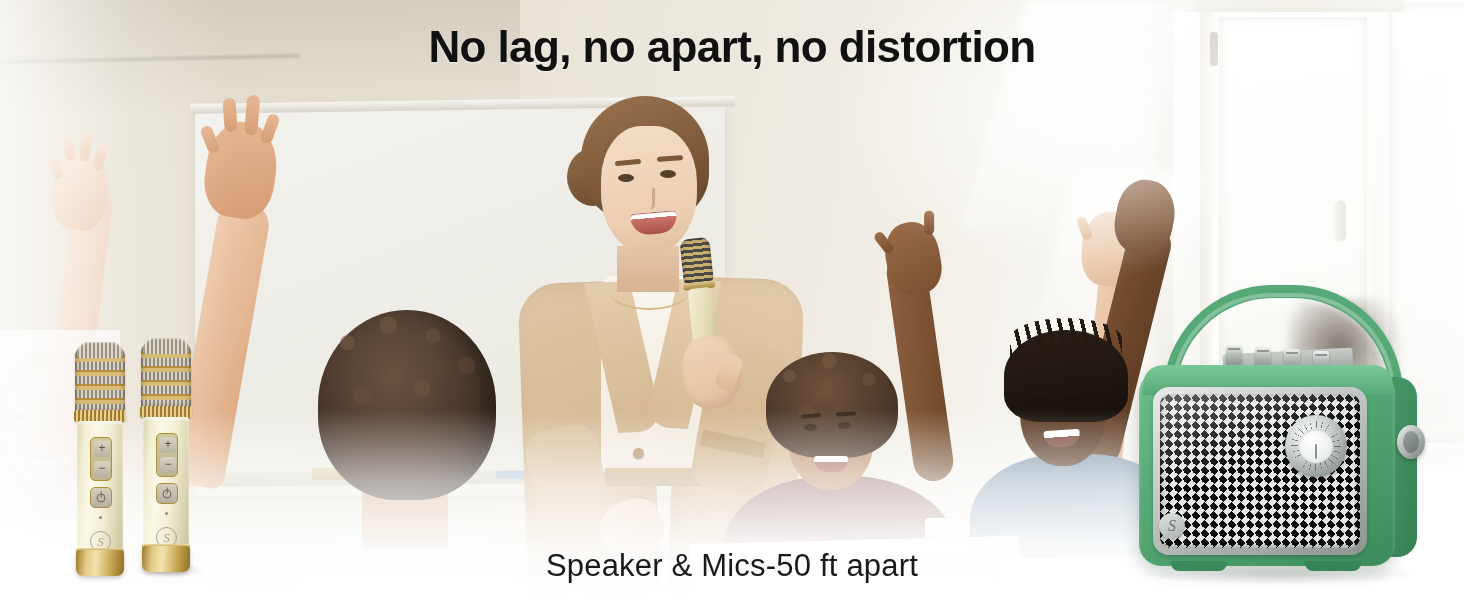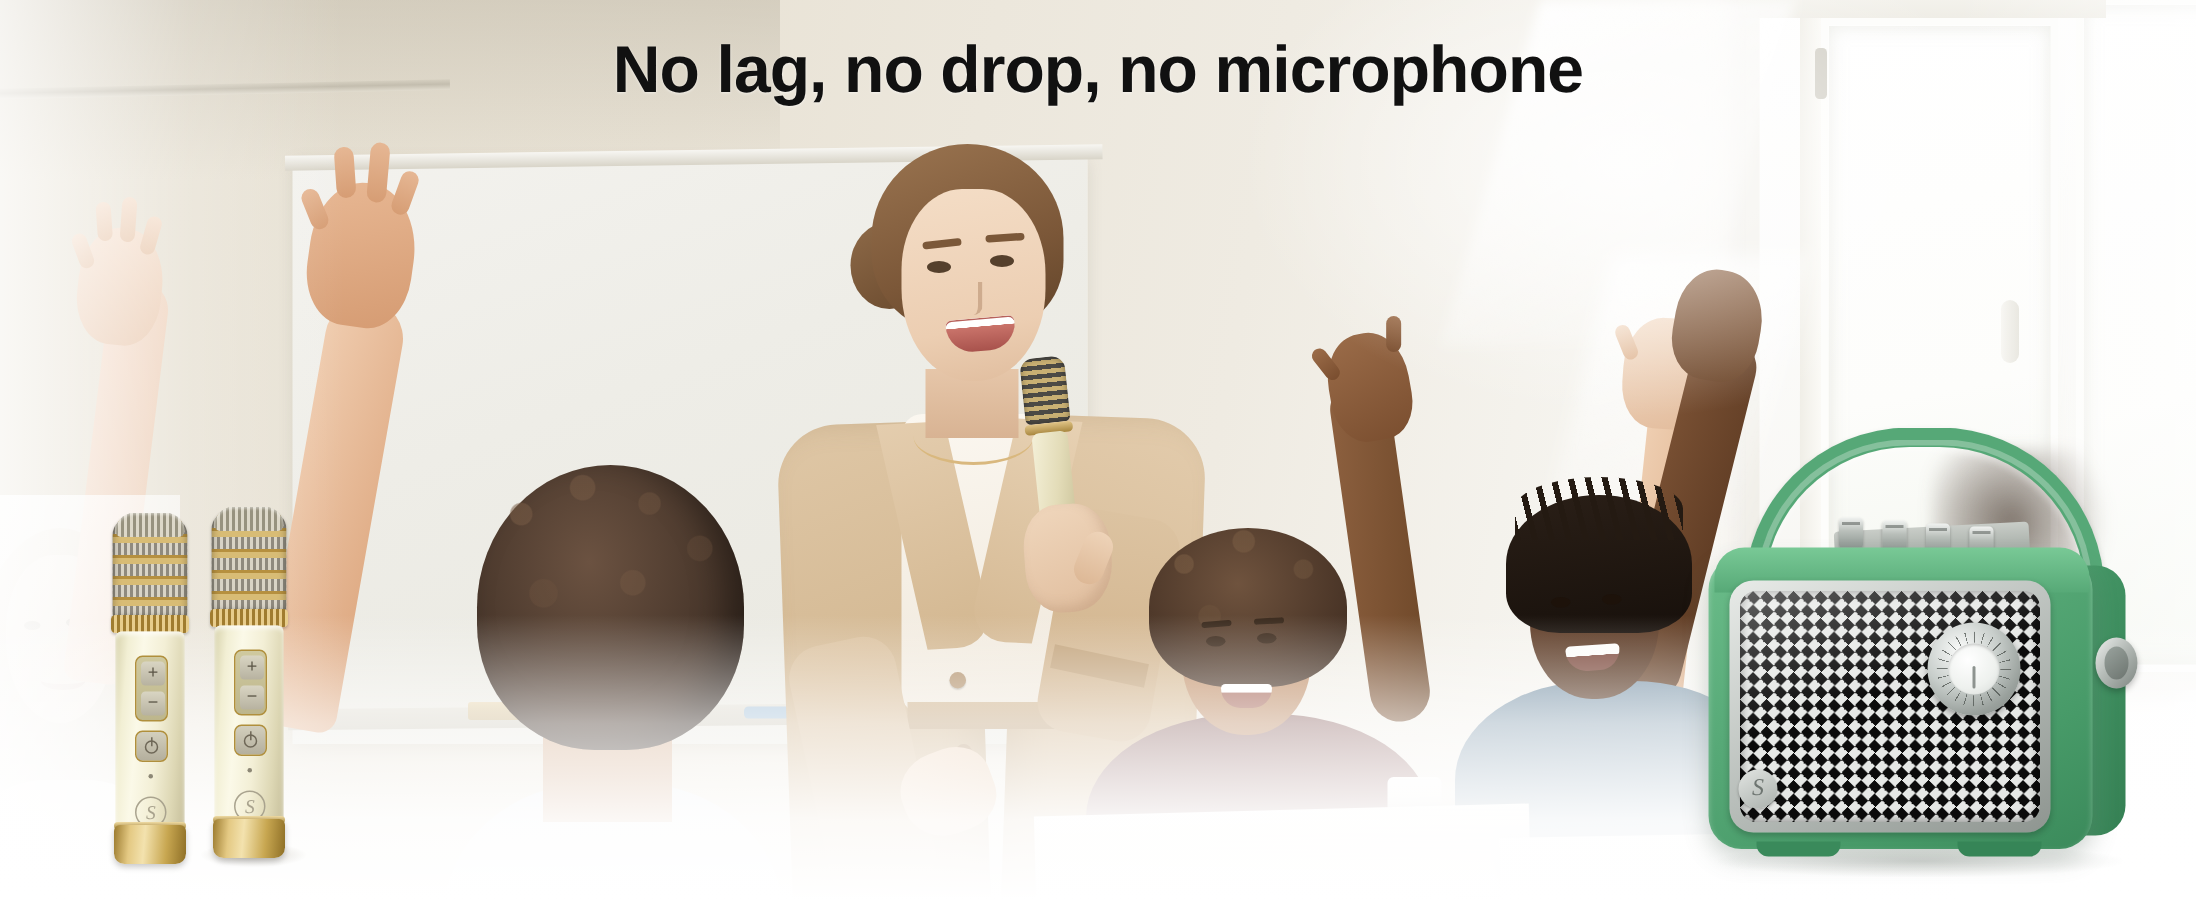--- a/index.html
+++ b/index.html
@@ -944,15 +944,16 @@
         <span class="spk-dial-needle"></span>
       </div>
     </div>
 
     <div class="spk-logo"></div>
     <div class="spk-side-knob"></div>
     <div class="spk-foot"></div>
     <div class="spk-foot2"></div>
   </div>
 
-  <div class="headline">No lag, no drop, no microphone</div>
+  <div class="headline">No lag, no apart, no distortion</div>
+  <div class="caption">Speaker &amp; Mics-50 ft apart</div>
 
 </div>
 
 </body></html>

